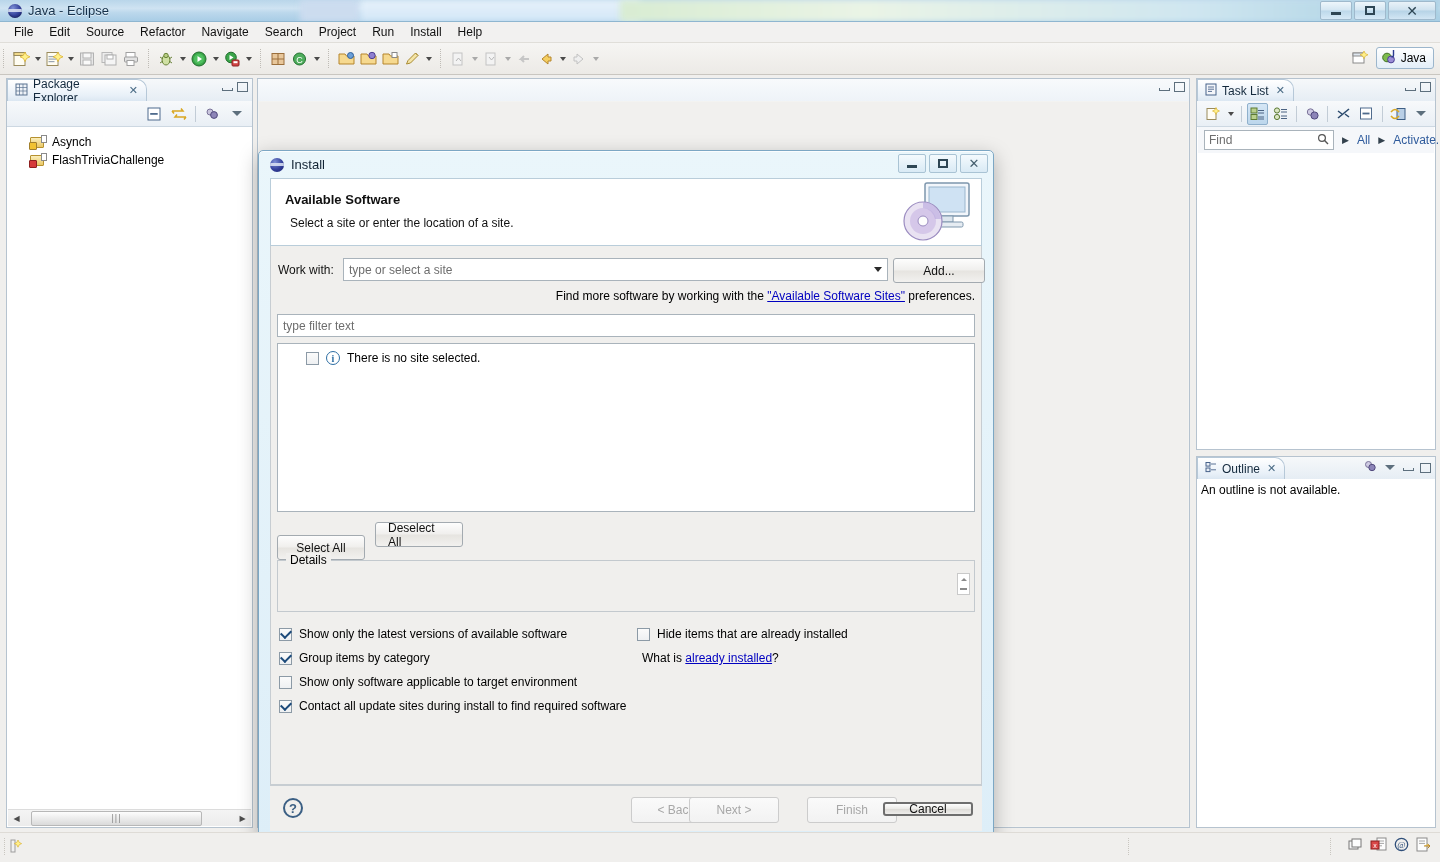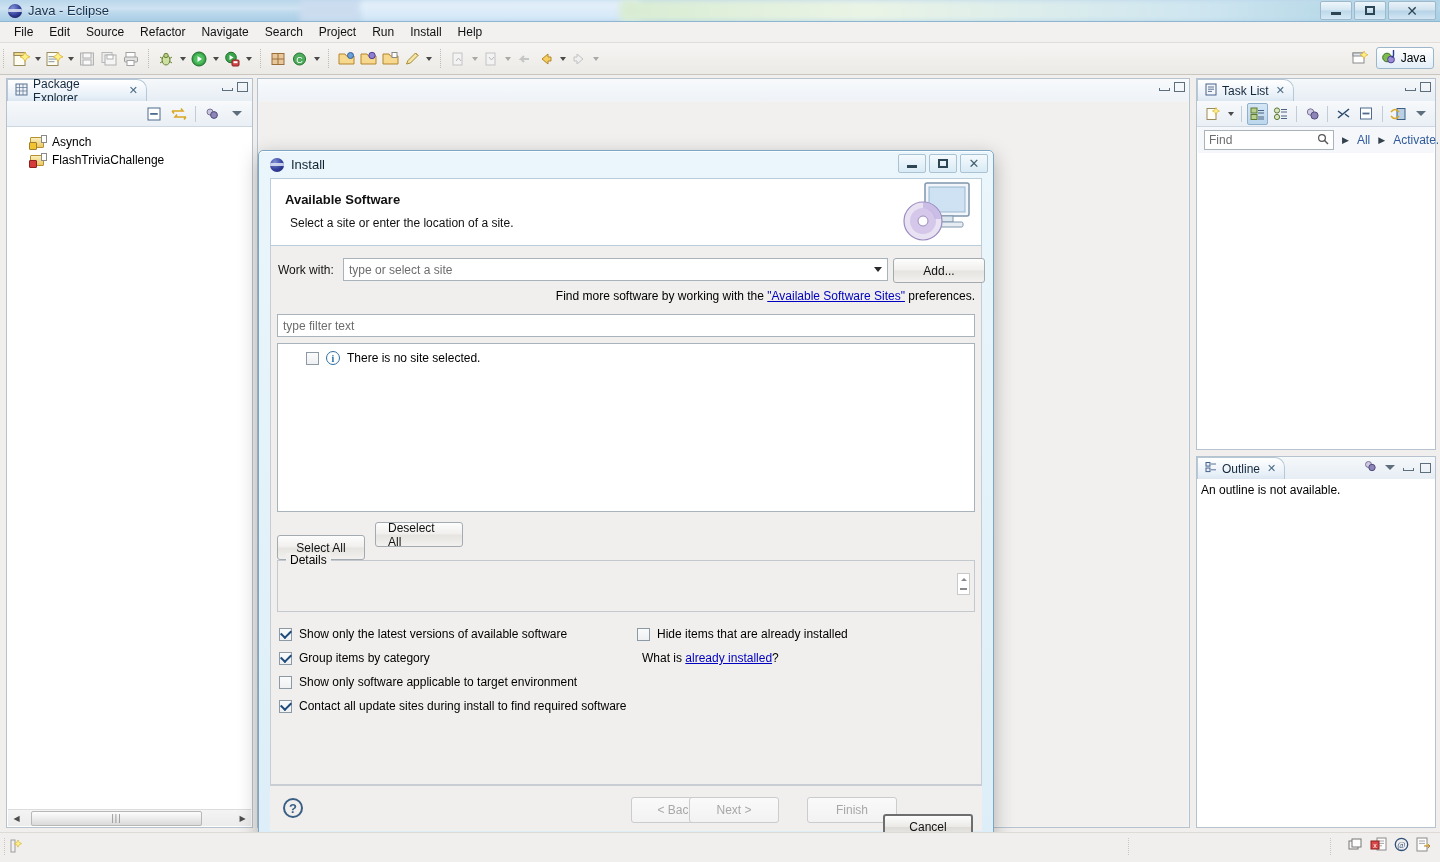--- a/index.html
+++ b/index.html
@@ -792,21 +792,21 @@
         </div>
 
       </div>
     </div>
 
     <div id="dlg-foot">
       <div class="help-q" style="position:absolute;left:13px;top:12px;">?</div>
       <div class="btn disabled" style="position:absolute;left:325px;top:11px;width:90px;height:26px;margin-left:36px;">&lt; Back</div>
       <div class="btn disabled" style="position:absolute;left:419px;top:11px;width:90px;height:26px;">Next &gt;</div>
       <div class="btn disabled" style="position:absolute;left:517px;top:11px;width:90px;height:26px;margin-left:20px;">Finish</div>
-      <div class="btn default" style="position:absolute;left:613px;top:28px;width:90px;height:26px;">Cancel</div>
+      <div class="btn default" style="position:absolute;left:613px;top:16px;width:90px;height:14px;">Cancel</div>
     </div>
   </div>
 
 </div>
 
 <div id="statusbar">
   <div class="sb-sep" style="left:4px;"></div>
   <div class="sb-left">
     <span>
       <svg width="16" height="15" viewBox="0 0 16 15">

